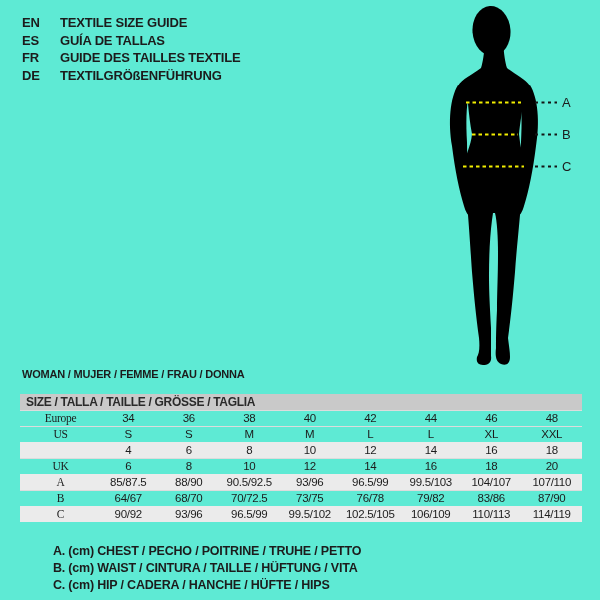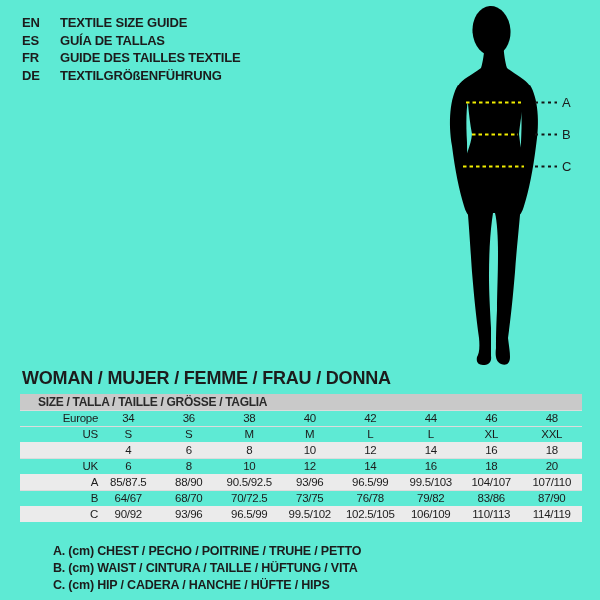--- a/index.html
+++ b/index.html
@@ -50,56 +50,56 @@
   }
   .label-a { top: 95px; }
   .label-b { top: 127px; }
   .label-c { top: 159px; }
 
   
   .woman-title {
     position: absolute;
     left: 22px;
     top: 368px;
-    font-size: 18px;
+    font-size: 11px;
     font-weight: 700;
     letter-spacing: -0.2px;
     white-space: nowrap;
   }
 
   
   .size-table {
     position: absolute;
     left: 20px;
     top: 394px;
     width: 562px;
     font-size: 11.5px;
     letter-spacing: -0.3px;
   }
   .t-header {
     height: 16px;
     line-height: 16px;
     background: #c9c9c9;
     font-weight: 700;
     font-size: 12px;
-    padding-left: 18px;
+    padding-left: 6px;
     color: #2a2a2a;
     white-space: nowrap;
   }
   .t-row {
     display: grid;
     grid-template-columns: 78px repeat(8, 1fr);
     height: 16px;
     line-height: 15px;
     box-sizing: border-box;
     border-top: 1px solid #dcdcdc;
   }
   .t-row:first-of-type { border-top: none; line-height: 16px; }
   .t-row.stripe { background: #ebebeb; border-top: none; line-height: 16px; }
-  .row-label { text-align: right; padding-left: 3px; }
+  .row-label { text-align: center; padding-left: 3px; font-family: Liberation Serif, serif; }
   .size-cell { text-align: center; }
 
   
   .legend {
     position: absolute;
     left: 40px;
     top: 543px;
     margin-left: 13px;
   }
   .legend-line {

